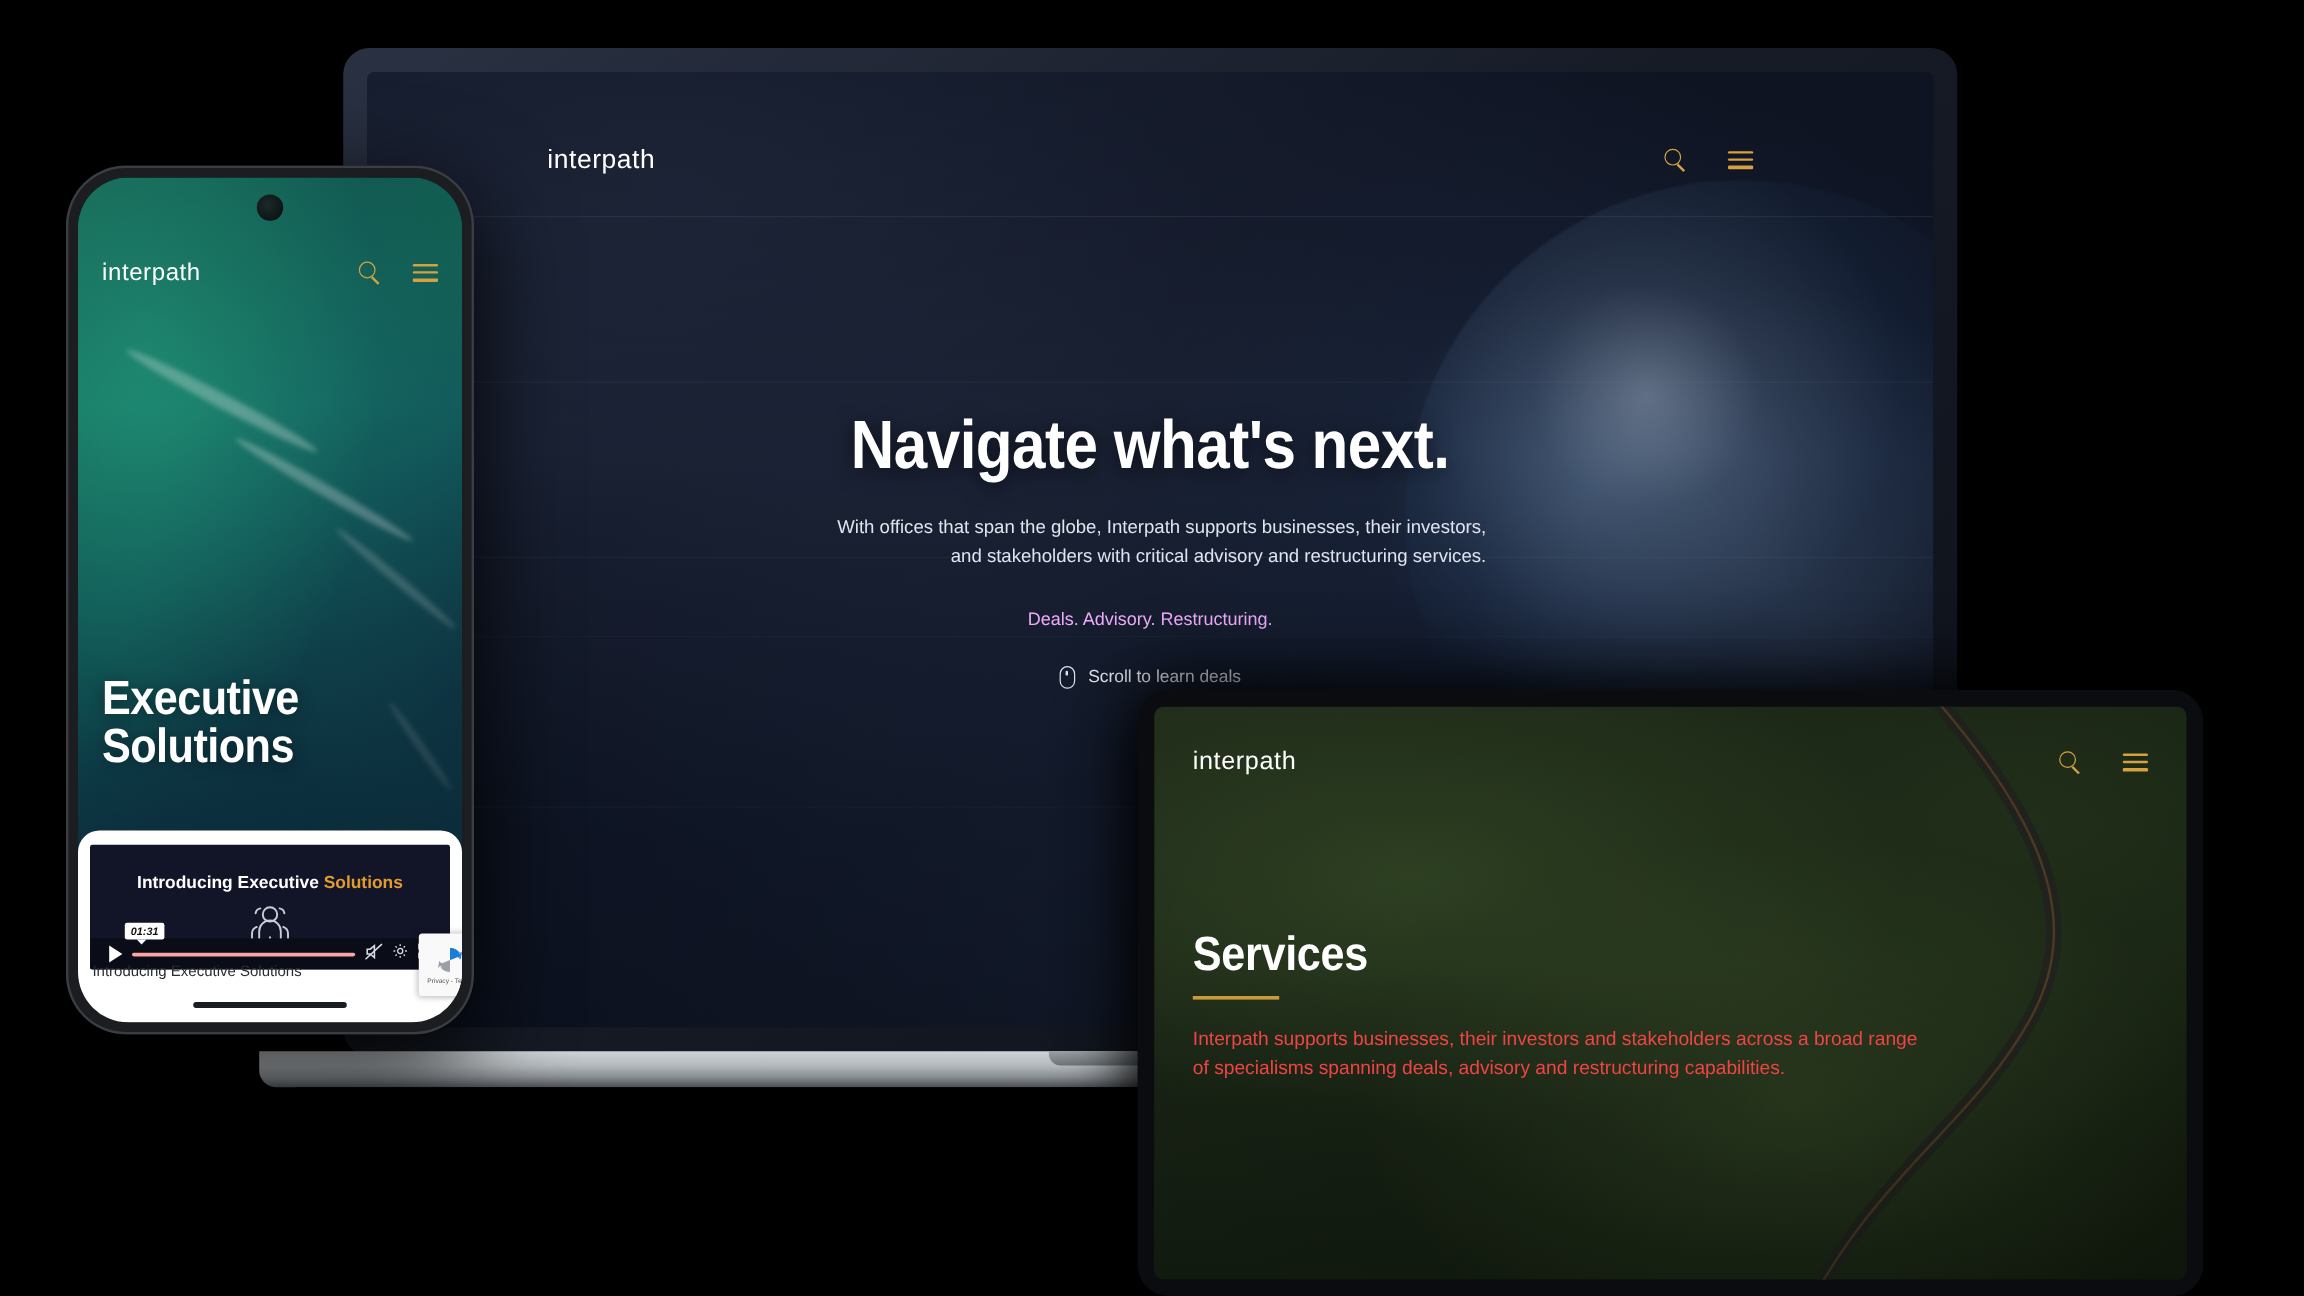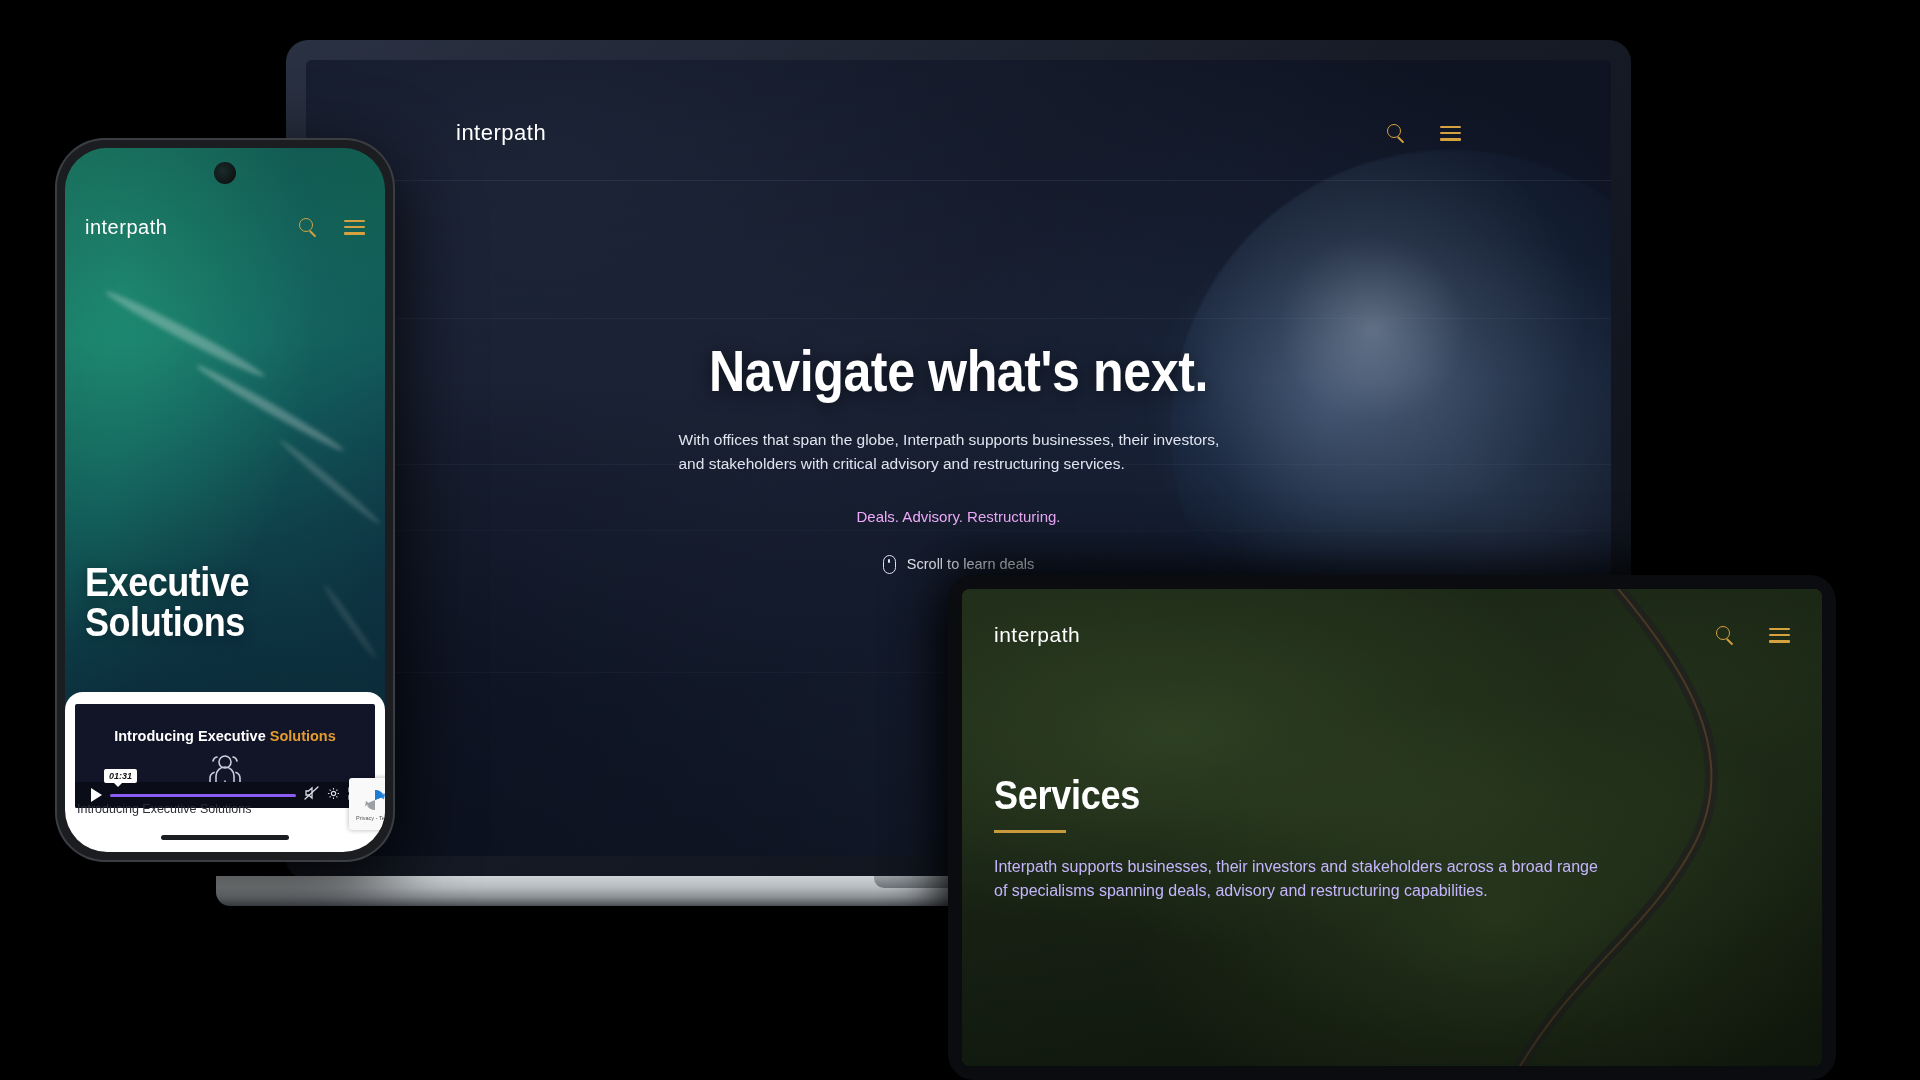--- a/index.html
+++ b/index.html
@@ -66,21 +66,21 @@
     background:currentColor; transform:rotate(45deg); transform-origin:left center; }
   .icon-burger{ width:21px; height:15px; display:flex; flex-direction:column; justify-content:space-between; }
   .icon-burger span{ display:block; height:2.6px; background:currentColor; border-radius:1px; }
   .amber{ color:#d6a23f; }
 
   .lp-hero{ position:absolute; left:0; top:0; width:100%; height:100%;
             display:flex; flex-direction:column; align-items:center; justify-content:center; }
   .lp-title{ color:#fff; font-size:57px; line-height:1.05; font-weight:700;
              font-family:"Liberation Sans Narrow","Liberation Sans",sans-serif;
              transform:scaleX(.88); letter-spacing:-.5px; text-shadow:0 3px 18px rgba(0,0,0,.6); }
-  .lp-sub{ color:#dfe4ee; font-size:15.5px; line-height:1.55; text-align:left;
+  .lp-sub{ color:#dfe4ee; font-size:15.5px; line-height:1.55; text-align:right;
            max-width:560px; margin-top:26px; }
   .lp-tag{ color:#f0abfc; font-size:15px; margin-top:32px; }
   .lp-scroll{ display:flex; align-items:center; gap:11px; margin-top:30px; color:#e6eaf2; font-size:14.5px; }
   .mouse{ width:13px; height:19px; border:1.5px solid #dfe4ee; border-radius:7px; position:relative; }
   .mouse::after{ content:""; position:absolute; left:50%; top:3px; transform:translateX(-50%);
                  width:2px; height:4px; background:#dfe4ee; border-radius:1px; }
 
   
   .tablet{ position:absolute; left:948px; top:575px; width:888px; height:505px;
            background:#0a0c10; border-radius:26px; padding:14px;
@@ -100,21 +100,21 @@
   .tb-nav{ position:absolute; left:0; top:28px; width:100%; height:36px;
            display:flex; align-items:center; padding:0 32px; }
   .tb-brand{ font-size:21px; }
   .tb-nav-right{ margin-left:auto; display:flex; align-items:center; gap:34px; }
 
   .tb-content{ position:absolute; left:32px; top:186px; right:60px; }
   .tb-title{ color:#fff; font-size:40px; font-weight:700; line-height:1;
              font-family:"Liberation Sans Narrow","Liberation Sans",sans-serif;
              transform:scaleX(.9); transform-origin:left center; letter-spacing:-.3px; }
   .tb-rule{ width:72px; height:2.5px; background:#c99a3c; margin-top:15px; }
-  .tb-sub{ color:#c4b5fd; font-size:16px; line-height:1.52; margin-top:22px; max-width:620px; }
+  .tb-sub{ color:#ef4444; font-size:16px; line-height:1.52; margin-top:22px; max-width:620px; }
 
   
   .phone{ position:absolute; left:55px; top:138px; width:340px; height:724px;
           background:#1b1d20; border-radius:50px; padding:10px;
           box-shadow:0 26px 80px rgba(0,0,0,.9), 0 0 0 2px #3a3d42 inset; }
   .phone-screen{ position:relative; width:100%; height:100%; background:#000;
                  border-radius:42px; overflow:hidden; }
   .ph-status{ position:absolute; left:0; top:0; width:100%; height:50px; z-index:6;
               display:flex; align-items:center; padding:0 28px; color:#fff; }
   .ph-time{ font-size:17px; font-weight:600; letter-spacing:.2px; }
@@ -161,21 +161,21 @@
              background:#121528; border-radius:2px; overflow:hidden; }
   .vid-title{ position:absolute; left:0; right:0; top:24px; text-align:center;
               color:#fff; font-size:14.5px; font-weight:700;
               font-family:"Liberation Sans Narrow","Liberation Sans",sans-serif; }
   .vid-title b{ color:#e39b2e; font-weight:700; }
   .vid-icon{ position:absolute; left:50%; top:48px; transform:translateX(-50%); }
   .vid-ctrl{ position:absolute; left:0; right:0; bottom:0; height:26px;
              background:#0a0c18; display:flex; align-items:center; padding:0 6px; gap:8px; }
   .play-tri{ width:0; height:0; border-left:11px solid #fff;
              border-top:7px solid transparent; border-bottom:7px solid transparent; margin-left:10px; }
-  .prog{ flex:1; height:3px; background:#8b5cf6; border-radius:2px; position:relative;font-style:italic; }
+  .prog{ flex:1; height:3px; background:#fca5a5; border-radius:2px; position:relative;font-style:italic; }
   .tip{ position:absolute; left:-6px; top:-25px; background:#fff; color:#111;
         font-size:9px; font-weight:700; padding:2px 5px; border-radius:2px; }
   .tip::after{ content:""; position:absolute; left:10px; bottom:-4px;
                border-left:4px solid transparent; border-right:4px solid transparent;
                border-top:4px solid #fff; }
   .ph-caption{ position:absolute; left:12px; bottom:36px; color:#2a2d33; font-size:12.5px; }
   .ph-home{ position:absolute; left:50%; bottom:12px; transform:translateX(-50%);
             width:128px; height:5px; background:#1a1d22; border-radius:3px; }
   .recaptcha{ position:absolute; right:-16px; bottom:22px; width:52px; height:52px;
               background:#f9f9f9; border-radius:3px; box-shadow:0 0 5px rgba(0,0,0,.3);

